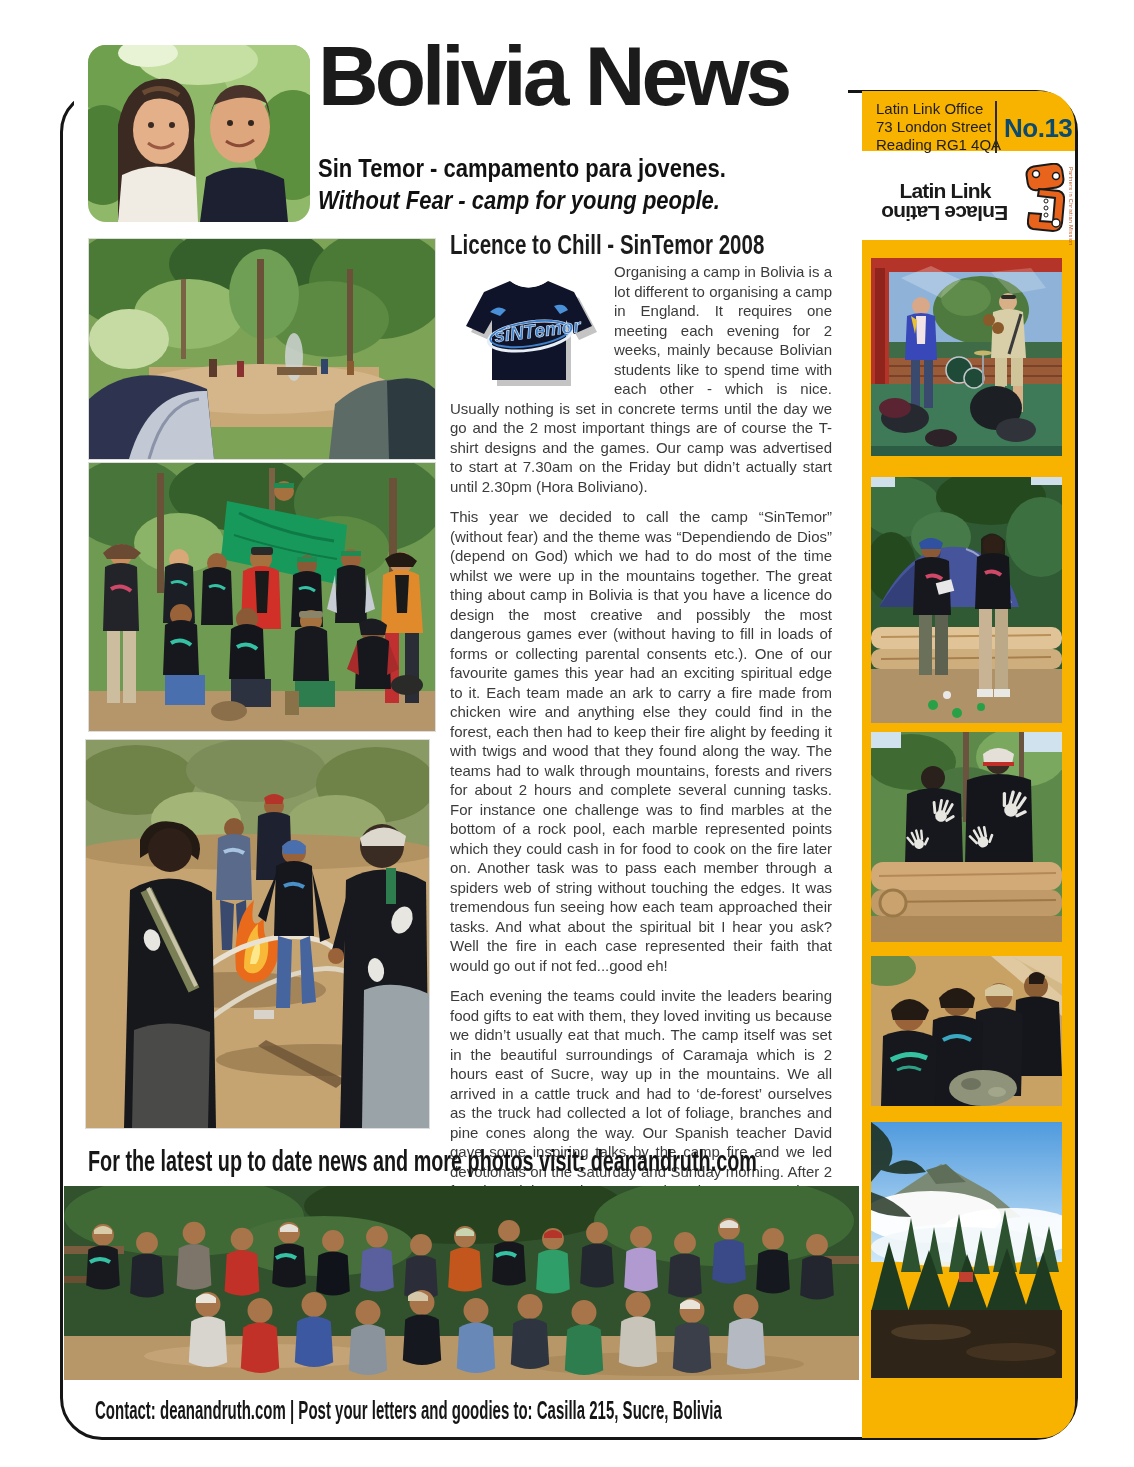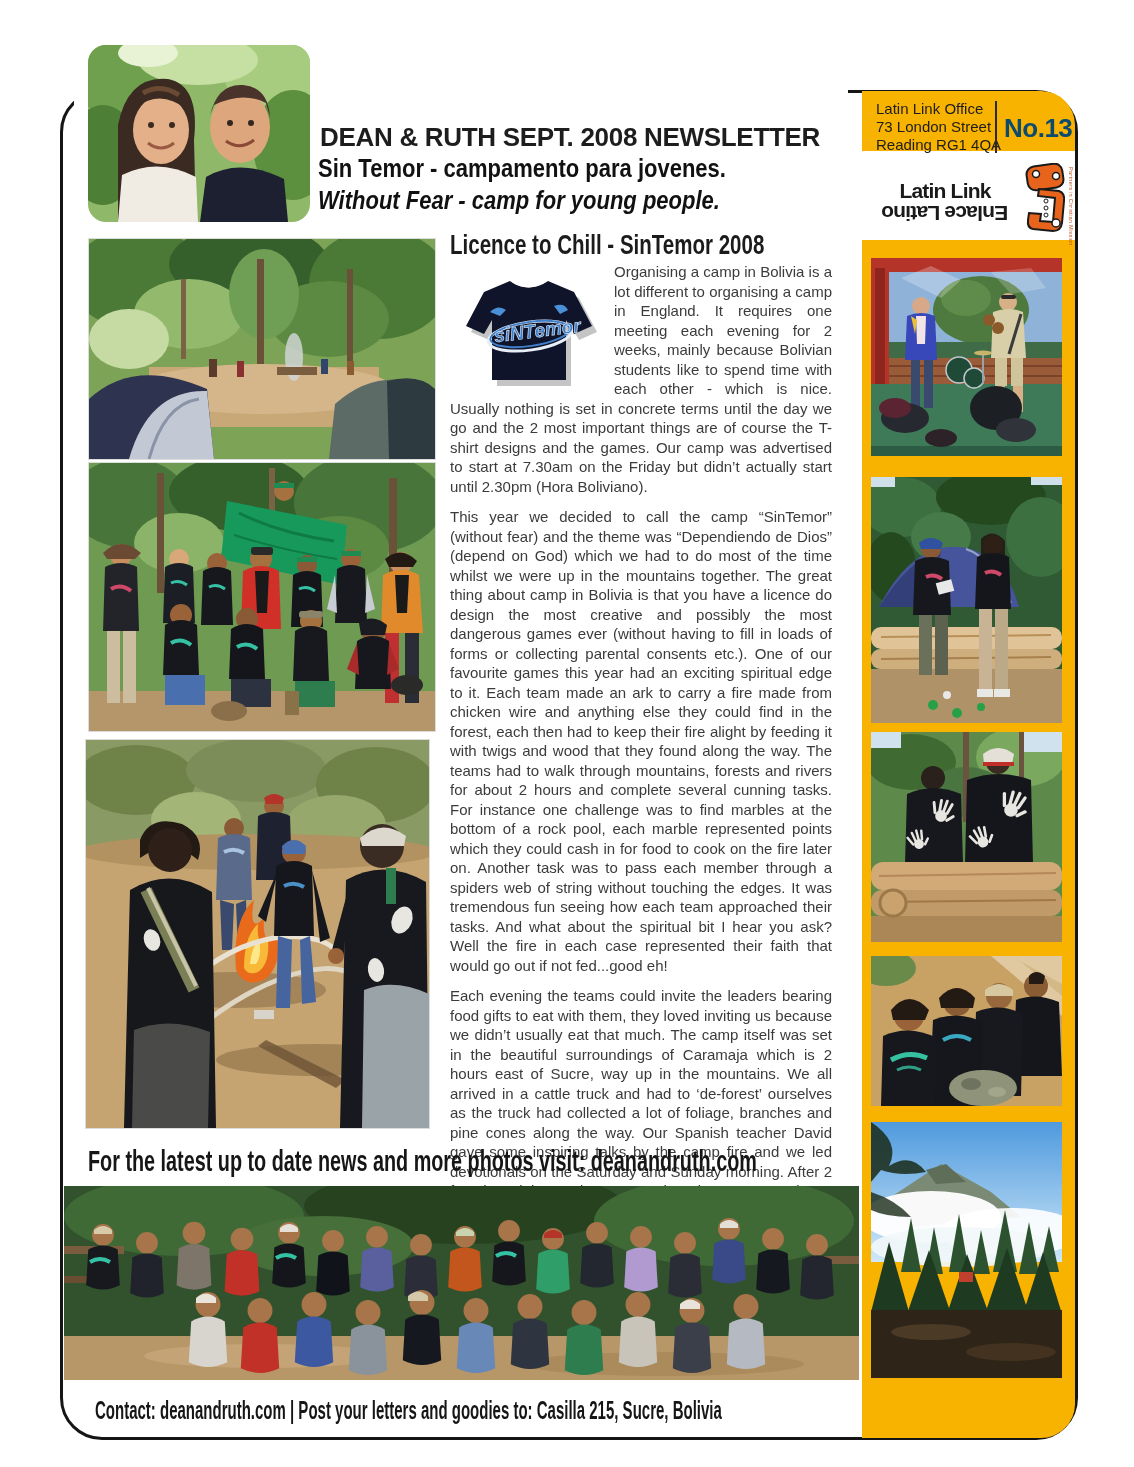--- a/index.html
+++ b/index.html
@@ -317,21 +317,21 @@
       <ellipse cx="152" cy="82" rx="30" ry="36" fill="#dda67c"></ellipse>
       <path d="M122,70 Q130,38 155,40 Q180,42 182,72 L178,58 Q155,46 126,60 Z" fill="#4a332a"></path>
       <circle cx="142" cy="78" r="3" fill="#33261e"></circle>
       <circle cx="163" cy="78" r="3" fill="#33261e"></circle>
       <path d="M138,96 q14,10 28,-1" stroke="#8a4a36" stroke-width="3" fill="none"></path>
       <path d="M112,177 L118,132 Q152,112 196,134 L200,177 Z" fill="#1c2030"></path>
     </svg>
   </div>
 
   <div class="abs title-block">
-    <div class="abs sub">DEAN &amp; RUTH SEPT. 2008 NEWSLETTER</div>
+    <div class="abs h1">Bolivia News</div>
     <div class="abs tag-es">Sin Temor - campamento para jovenes.</div>
     <div class="abs tag-en">Without Fear - camp for young people.</div>
   </div>
 
   <div class="abs ph ph-border" style="left:88px;top:238px;width:348px;height:222px;">
     <svg width="346" height="220" viewBox="0 0 346 220" preserveAspectRatio="none">
       <rect width="346" height="220" fill="#7ca356"></rect>
       <ellipse cx="50" cy="40" rx="70" ry="50" fill="#4a7a35"></ellipse>
       <ellipse cx="160" cy="25" rx="80" ry="40" fill="#35602c"></ellipse>
       <ellipse cx="290" cy="45" rx="70" ry="55" fill="#4a7a35"></ellipse>

